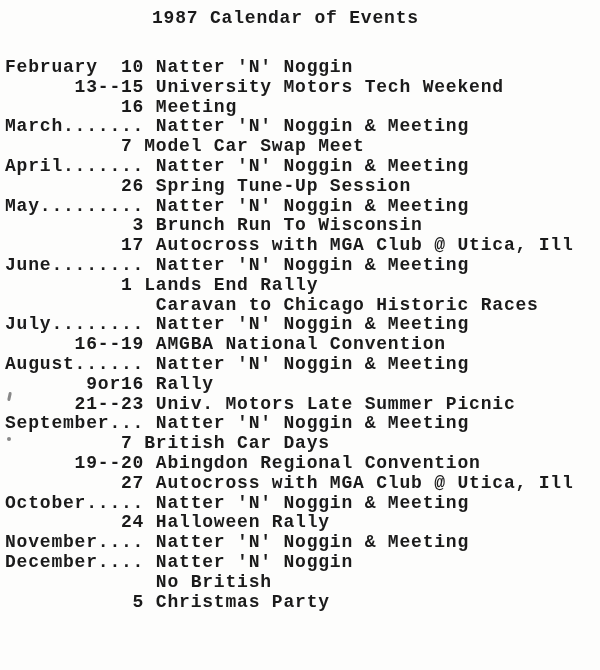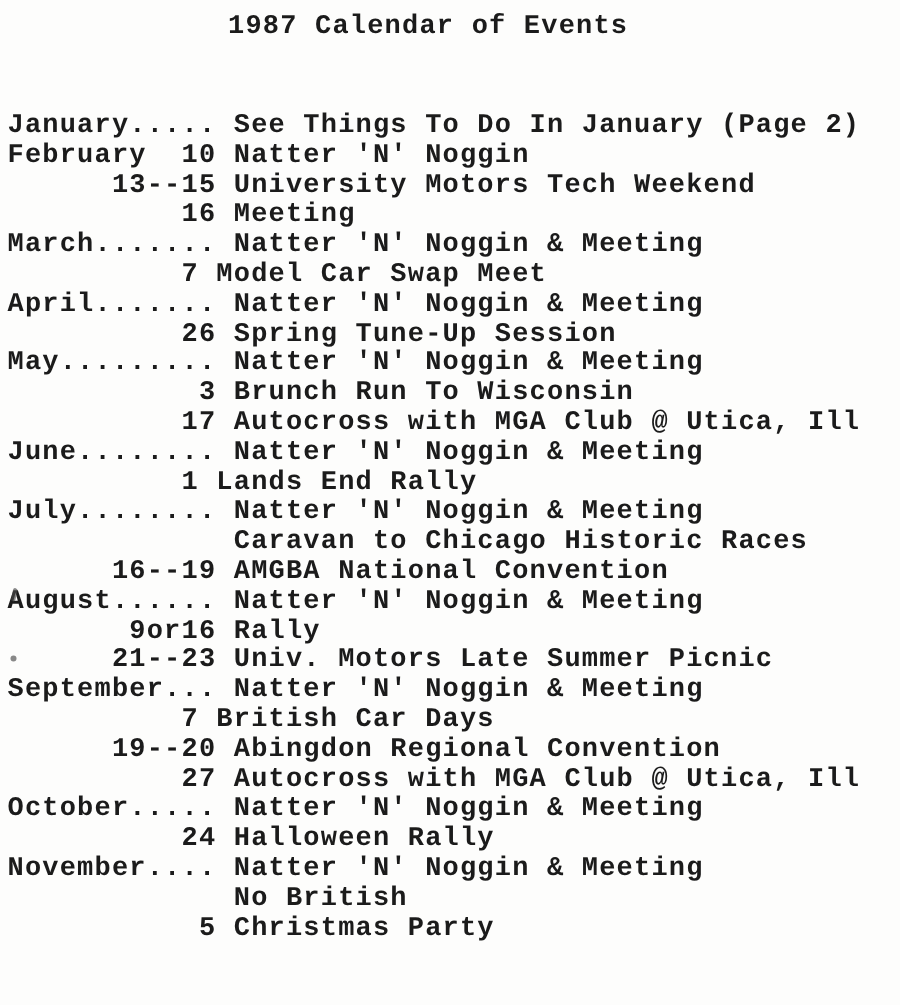--- a/index.html
+++ b/index.html
@@ -17,21 +17,21 @@
     font-family: "Liberation Mono", "DejaVu Sans Mono", monospace;
     font-weight: 700;
     color: #1b1b1b;
     padding: 8px 0 0 5px;
   }
   .title {
     font-size: 18px;
     line-height: 20px;
     letter-spacing: 0.8px;
     margin-left: 147px;
-    margin-bottom: 47px;
+    margin-bottom: 30px;
     white-space: pre;
   }
   .lines .line {
     font-size: 18px;
     line-height: 19.8px;
     letter-spacing: 0.8px;
     white-space: pre;
   }
   
   .artifact {
@@ -54,45 +54,45 @@
     height: 4px;
     border-radius: 50%;
   }
 </style>
 </head>
 <body>
 
 <div class="page">
   <div class="title">1987 Calendar of Events</div>
   <div class="lines">
-      <div class="line">January..... See Things To Do In January (Page 2)</div>
       <div class="line">February  10 Natter 'N' Noggin</div>
       <div class="line">      13--15 University Motors Tech Weekend</div>
       <div class="line">          16 Meeting</div>
       <div class="line">March....... Natter 'N' Noggin &amp; Meeting</div>
       <div class="line">          7 Model Car Swap Meet</div>
       <div class="line">April....... Natter 'N' Noggin &amp; Meeting</div>
       <div class="line">          26 Spring Tune-Up Session</div>
       <div class="line">May......... Natter 'N' Noggin &amp; Meeting</div>
       <div class="line">           3 Brunch Run To Wisconsin</div>
       <div class="line">          17 Autocross with MGA Club @ Utica, Ill</div>
       <div class="line">June........ Natter 'N' Noggin &amp; Meeting</div>
       <div class="line">          1 Lands End Rally</div>
+      <div class="line">             Caravan to Chicago Historic Races</div>
       <div class="line">July........ Natter 'N' Noggin &amp; Meeting</div>
-      <div class="line">             Caravan to Chicago Historic Races</div>
       <div class="line">      16--19 AMGBA National Convention</div>
       <div class="line">August...... Natter 'N' Noggin &amp; Meeting</div>
       <div class="line">       9or16 Rally</div>
       <div class="line">      21--23 Univ. Motors Late Summer Picnic</div>
       <div class="line">September... Natter 'N' Noggin &amp; Meeting</div>
       <div class="line">          7 British Car Days</div>
       <div class="line">      19--20 Abingdon Regional Convention</div>
       <div class="line">          27 Autocross with MGA Club @ Utica, Ill</div>
       <div class="line">October..... Natter 'N' Noggin &amp; Meeting</div>
       <div class="line">          24 Halloween Rally</div>
       <div class="line">November.... Natter 'N' Noggin &amp; Meeting</div>
+      <div class="line">December.... Natter 'N' Noggin</div>
       <div class="line">             No British</div>
       <div class="line">           5 Christmas Party</div>
     </div>
 </div>
 
 <div class="artifact artifact-tick"></div>
 <div class="artifact artifact-dot"></div>
 
 </body></html>

